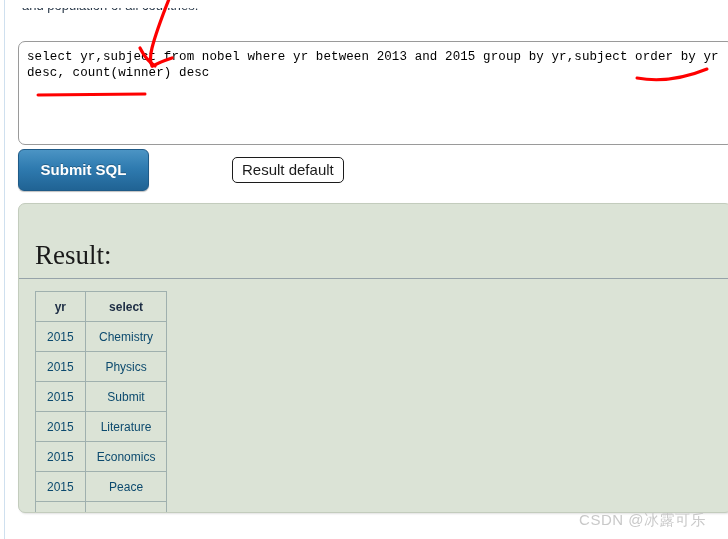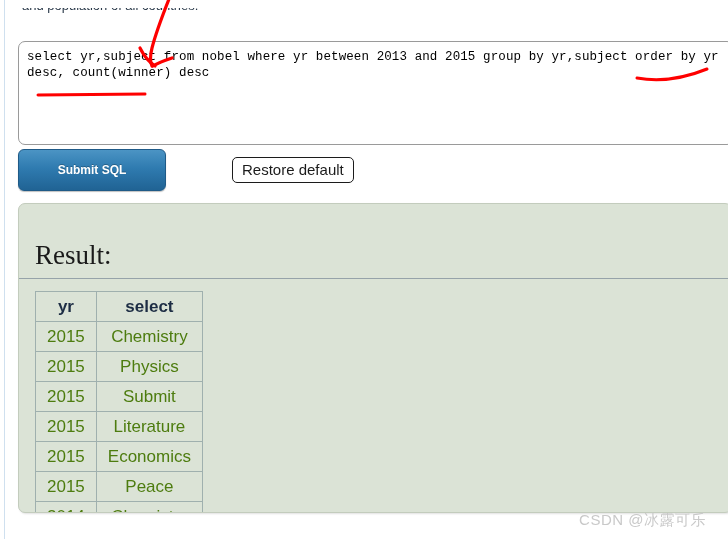--- a/index.html
+++ b/index.html
@@ -66,28 +66,28 @@
     white-space: pre-wrap;
     word-break: break-word;
     letter-spacing: 0.1px;
   }
 
   
   #submit-sql-button {
     position: absolute;
     left: 18px;
     top: 149px;
-    width: 148px;
+    width: 131px;
     height: 42px;
     box-sizing: border-box;
     border: 1px solid #1f5a87;
     border-radius: 6px;
     background: linear-gradient(to bottom, #4b94c4 0%, #2f7bb0 45%, #206394 100%);
     color: #ffffff;
-    font-size: 12px;
+    font-size: 15px;
     font-weight: bold;
     line-height: 40px;
     text-align: center;
     cursor: pointer;
     box-shadow: 0 1px 1px rgba(0,0,0,0.25);
     text-shadow: 0 -1px 0 rgba(0,0,0,0.25);
   }
 
   #restore-default-button {
     position: absolute;
@@ -130,36 +130,36 @@
   }
   #result-divider {
     margin: 9px 0 0 0;
     height: 1px;
     background: #96a3a9;
   }
 
   #result-table {
     margin: 12px 16px 0 16px;
     border-collapse: collapse;
-    font-size: 17px;
+    font-size: 12px;
   }
   #result-table th,
   #result-table td {
     border: 1px solid #9fb0ae;
     padding: 4px 11px;
     height: 21px;
     text-align: center;
     white-space: nowrap;
   }
   #result-table th {
     color: #1d2d44;
     font-weight: bold;
   }
   #result-table td {
-    color: #4d7c0f;
+    color: #0c4a6e;
     font-weight: normal;
   }
   #result-table td.subject-cell,
   #result-table th.subject-header {
     text-align: center;
   }
 
   
   #annotations {
     position: absolute;
@@ -189,21 +189,21 @@
 <div id="clipped-instruction">
   <span>and population of all countries.</span>
 </div>
 
 <div id="sql-editor">
   <pre id="sql-text">select yr,subject from nobel where yr between 2013 and 2015 group by yr,subject order by yr desc, count(winner) desc</pre>
 </div>
 
 <div id="submit-sql-button">Submit SQL</div>
 
-<div id="restore-default-button">Restore default</div>
+<div id="restore-default-button">Result default</div>
 
 <div id="result-panel">
   <h2 id="result-heading">Result:</h2>
   <div id="result-divider"></div>
   <table id="result-table">
     <thead>
       <tr>
         <th>yr</th>
         <th class="subject-header">select</th>
       </tr>

